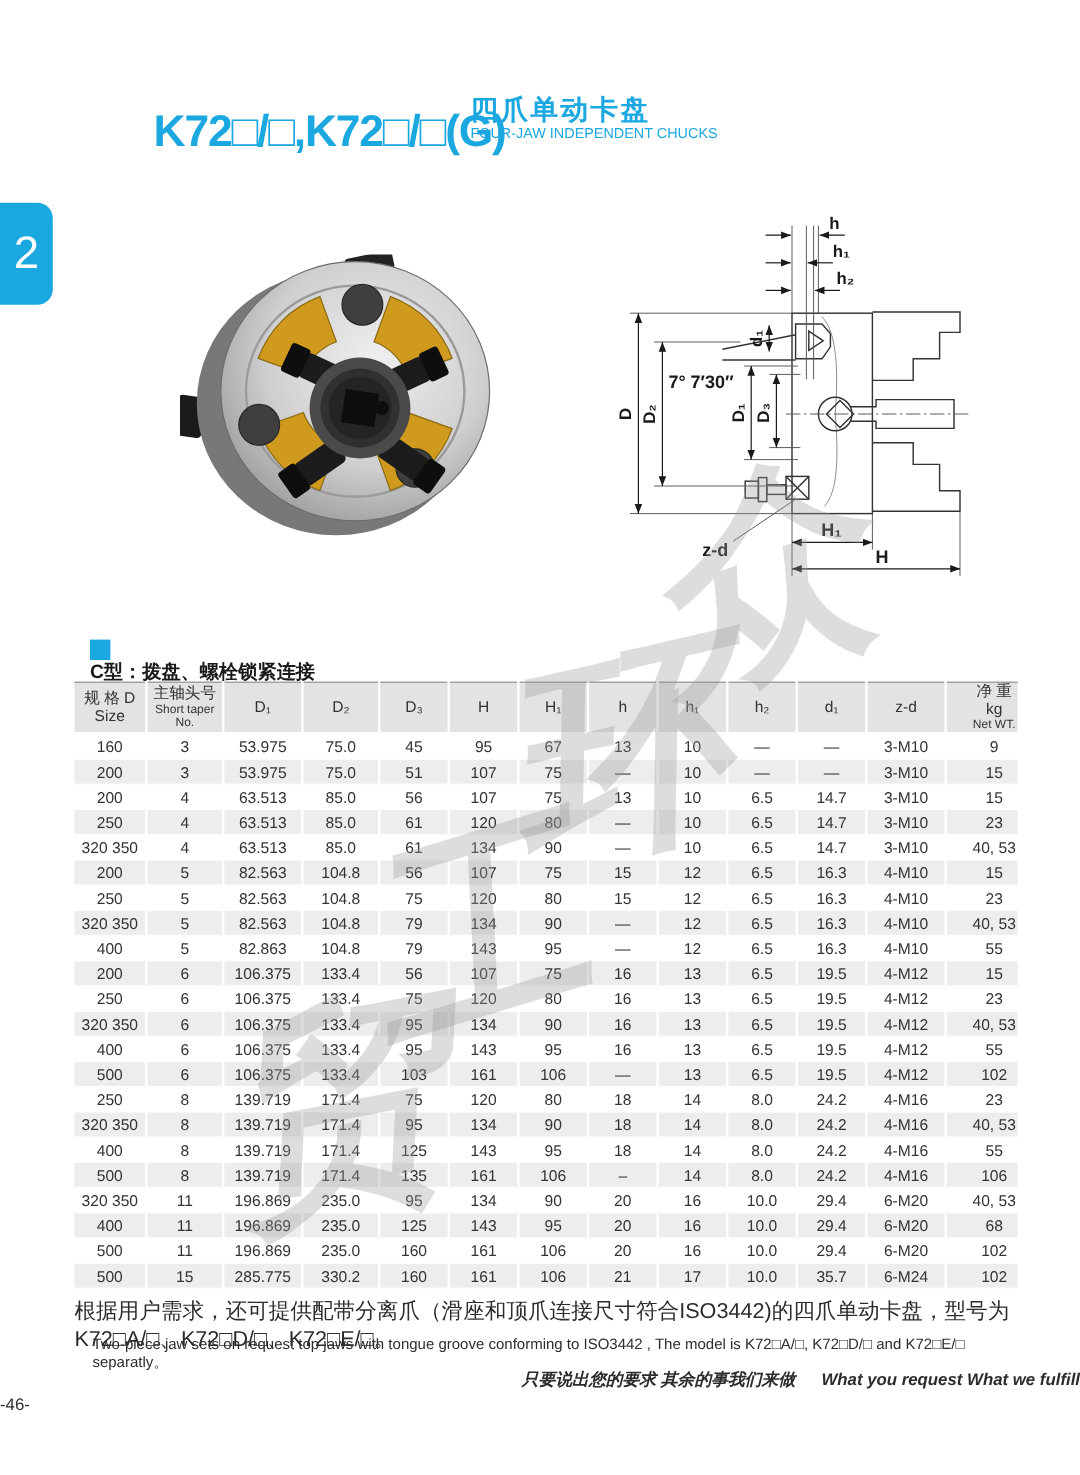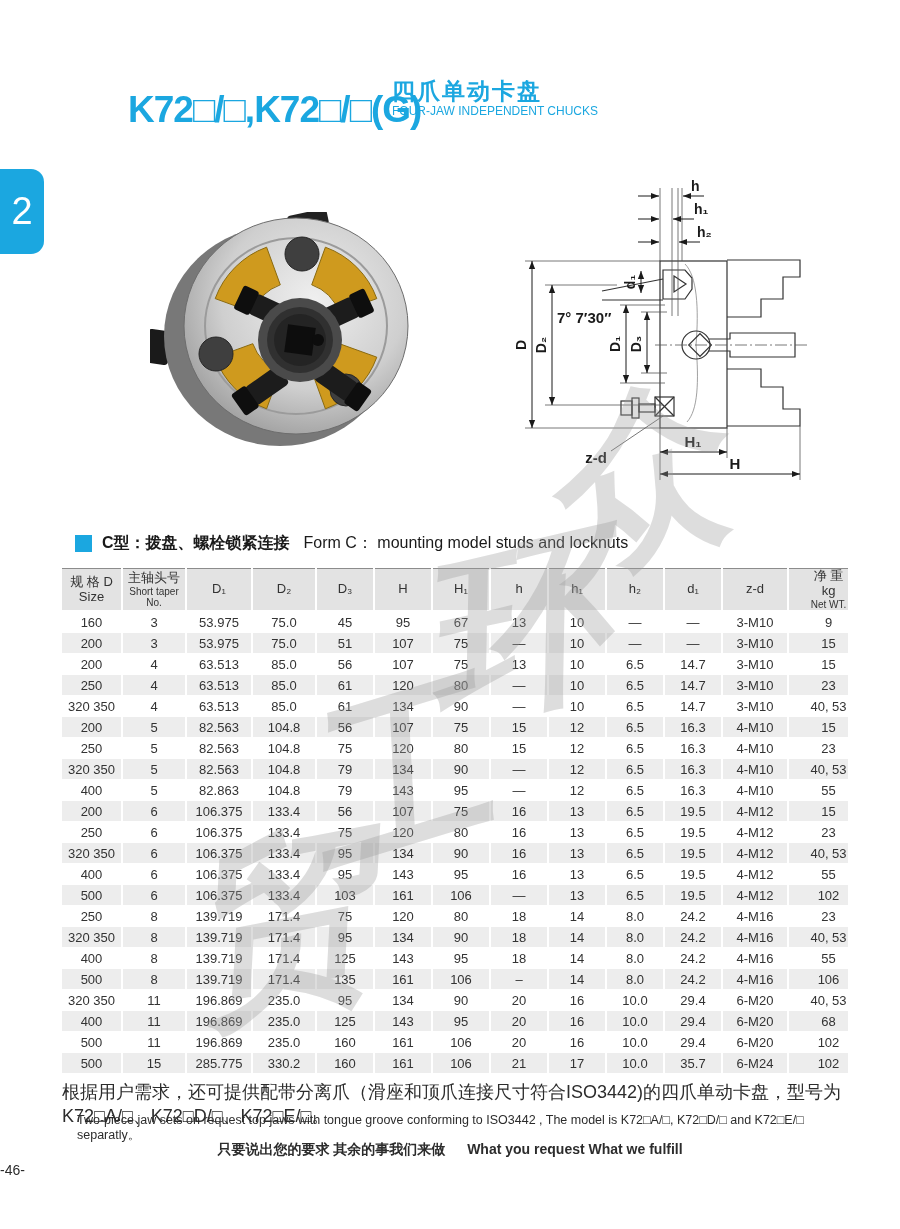--- a/index.html
+++ b/index.html
@@ -26,21 +26,21 @@
   }
   .title-en {
     position:absolute; left:392px; top:104px;
     font-size:12px; font-weight:500; color:var(--accent,#1BA7E0);
   }
   
   .photo { position:absolute; left:150px; top:212px; width:280px; height:240px; }
   .drawing { position:absolute; left:495px; top:158px; width:400px; height:380px; }
   .drawing text { font-family:"Liberation Sans","DejaVu Sans",sans-serif; fill:#1a1a1a; }
   
-  .section-header { position:absolute; left:75px; top:533px; display:flex; align-items:center; font-size:16px; color:#1a1a1a; }
+  .section-header { position:absolute; left:75px; top:533px; display:flex; font-size:16px; color:#1a1a1a;flex-direction:column; }
   .bullet { width:17px; height:17px; background:var(--accent,#1BA7E0); margin-right:10px; flex:0 0 auto; }
   .sec-cn { font-weight:600; margin-right:14px; }
   .sec-en { font-weight:500; }
   
   .spec-table {
     position:absolute; left:62px; top:568px; width:786px;
     border-collapse:collapse; table-layout:fixed;
     border-top:1px solid #8c8c8c;
     font-size:13px; color:#333;
   }
@@ -55,22 +55,22 @@
   .spec-table th:first-child .l2 { font-size:13px; }
   .spec-table td {
     height:20px; padding:0; text-align:center; vertical-align:middle;
     border-right:2px solid #fff; border-bottom:1px solid #fff;
   }
   .spec-table tbody tr:nth-child(even) td { background:#ededed; }
   
   .note-cn { position:absolute; left:62px; top:1080px; width:790px; margin:0; font-size:18px; color:#2c2c2c; }
   .note-en { position:absolute; left:62px; top:1098px; width:790px; margin:15px; font-size:12.5px; color:#2c2c2c; }
   .slogan {
-    position:absolute; left:0; top:1141px; width:900px; text-align:center;
-    font-size:14px; font-weight:700; color:#2c2c2c;
+    position:absolute; left:0; top:1141px; width:900px; text-align:right;
+    font-size:14px; font-weight:700; color:#2c2c2c;font-style:italic;
   }
   .slogan .en { margin-left:18px; }
   .pagenum { position:absolute; left:0; top:1162px; width:900px; text-align:left; font-size:14px; color:#2c2c2c; }
   
   .watermark { position:absolute; inset:0; pointer-events:none; z-index:5; }
   .watermark span {
     position:absolute; font-family:"DejaVu Serif",serif; font-style:italic; font-weight:700;
     font-size:185px; color:#9a9a9a; opacity:.33; line-height:1;
   }
   .watermark span:nth-child(1){ left:535px; top:388px; transform:rotate(-18deg); }

